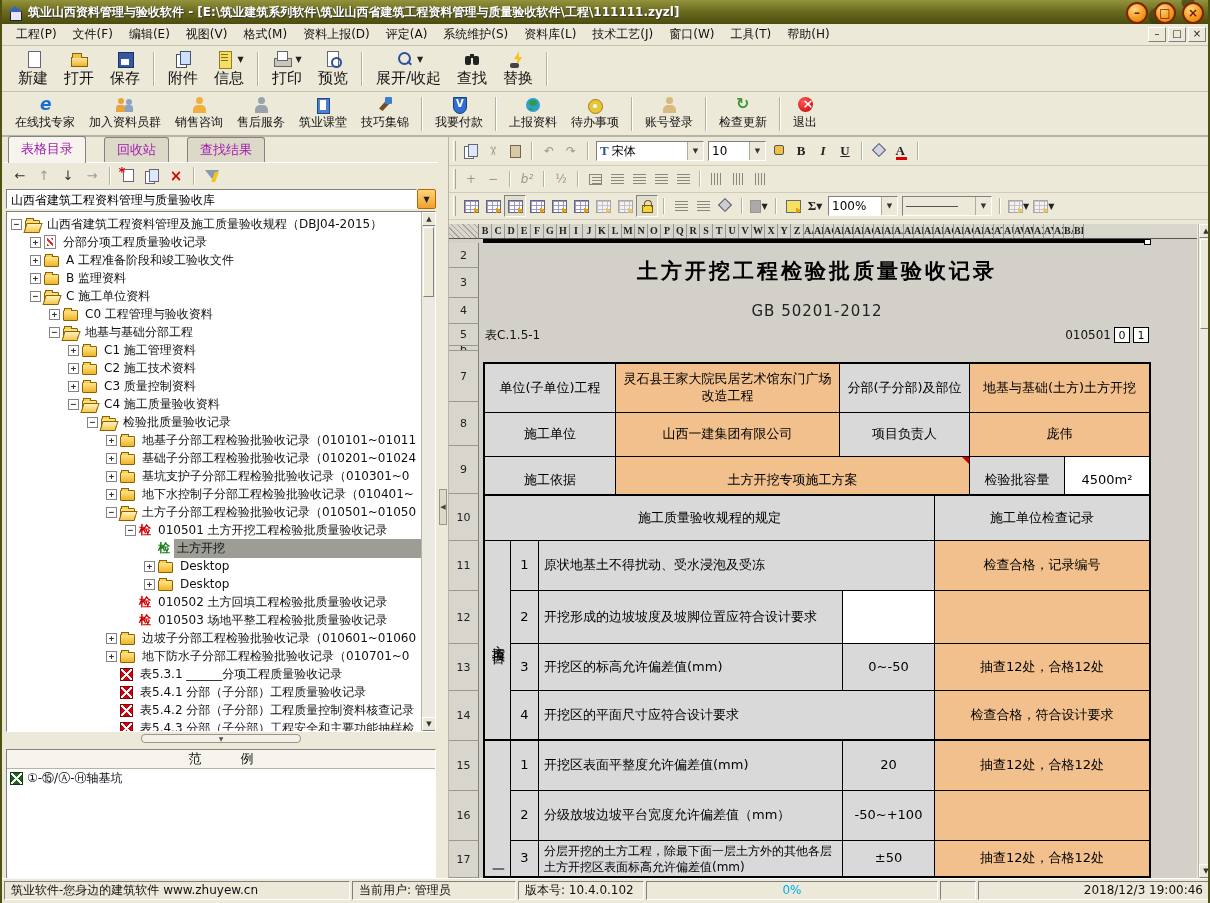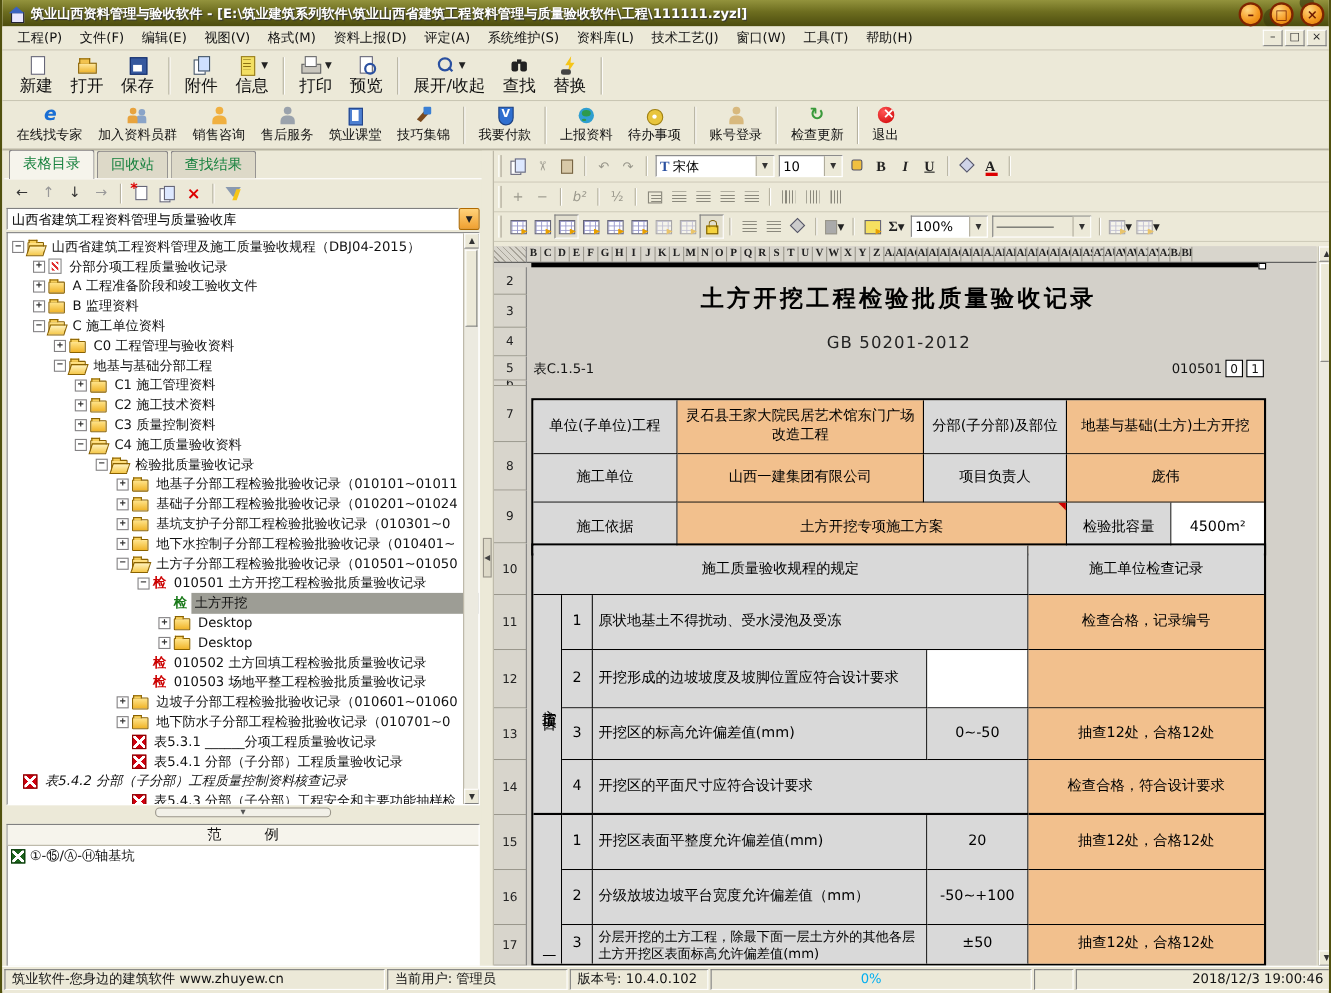--- a/index.html
+++ b/index.html
@@ -78,21 +78,21 @@
   .ic2-dvd::after{content:"";position:absolute;left:7px;top:8px;width:4px;height:4px;border-radius:50%;background:#fff;}
   .ic2-person-t::before{content:"";position:absolute;left:6px;top:1px;width:7px;height:7px;border-radius:50%;background:#d8b97e;}
   .ic2-person-t::after{content:"";position:absolute;left:3px;top:9px;width:13px;height:8px;border-radius:5px 5px 0 0;background:#d8b97e;}
   .ic2-update::before{content:"↻";position:absolute;left:2px;top:-2px;color:#3a9a3a;font-size:16px;font-weight:bold;}
   .ic2-exit::before{content:"";position:absolute;left:2px;top:1px;width:15px;height:15px;border-radius:50%;background:radial-gradient(circle at 35% 30%,#f55,#c00);}
   .ic2-exit::after{content:"×";position:absolute;left:6.5px;top:0px;color:#fff;font-size:13px;font-weight:bold;}
   
   .main{position:absolute;left:0;top:137px;width:1210px;height:741px;background:#ece9d8;}
   .left-panel{position:absolute;left:2px;top:1px;width:434px;height:739px;}
   .tabs{display:flex;height:24px;padding-left:4px;align-items:flex-end;}
-  .tab{font-size:13px;padding:3px 12px;border:1px solid #848284;border-bottom:none;background:#ddd9c8;border-radius:3px 3px 0 0;margin-right:2px;color:#15803d;}
+  .tab{font-size:13px;padding:3px 12px;border:1px solid #848284;border-bottom:none;background:#ddd9c8;border-radius:3px 3px 0 0;margin-right:18px;color:#a21caf;}
   .tab.active{background:#f6f4ec;font-weight:normal;padding-bottom:5px;position:relative;top:1px;}
   .treebar{height:26px;border-top:1px solid #fff;display:flex;align-items:center;padding-left:4px;background:#ece9d8;}
   .tt-btn{width:24px;height:22px;display:flex;align-items:center;justify-content:center;font-size:13px;}
   .arrow-dim{color:#999;}
   .arrow-dark{color:#333;}
   .ti-newdoc{position:relative;width:11px;height:13px;background:#fff;border:1px solid #667;}
   .ti-newdoc::after{content:"*";position:absolute;left:-5px;top:-6px;color:#d00;font-weight:bold;font-size:13px;}
   .ti-copy{position:relative;width:14px;height:14px;}
   .ti-copy::before{content:"";position:absolute;left:0;top:2px;width:8px;height:11px;background:#fff;border:1px solid #667;}
   .ti-copy::after{content:"";position:absolute;left:4px;top:0;width:8px;height:11px;background:#dde8ff;border:1px solid #667;}
@@ -536,21 +536,21 @@
           <div class="titem" style="padding-left: 99px;">
             <span class="tog none"></span>
             <span class="tico table-red"></span>
             <span class="tlabel">表5.3.1 ______分项工程质量验收记录</span>
           </div>
           <div class="titem" style="padding-left: 99px;">
             <span class="tog none"></span>
             <span class="tico table-red"></span>
             <span class="tlabel">表5.4.1 分部（子分部）工程质量验收记录</span>
           </div>
-          <div class="titem" style=" font-style: italic;">
+          <div class="titem" style="padding-left: 99px;">
             <span class="tog none"></span>
             <span class="tico table-red"></span>
             <span class="tlabel">表5.4.2 分部（子分部）工程质量控制资料核查记录</span>
           </div>
           <div class="titem" style="padding-left: 99px;">
             <span class="tog none"></span>
             <span class="tico table-red"></span>
             <span class="tlabel">表5.4.3 分部（子分部）工程安全和主要功能抽样检</span>
           </div>
         </div>

